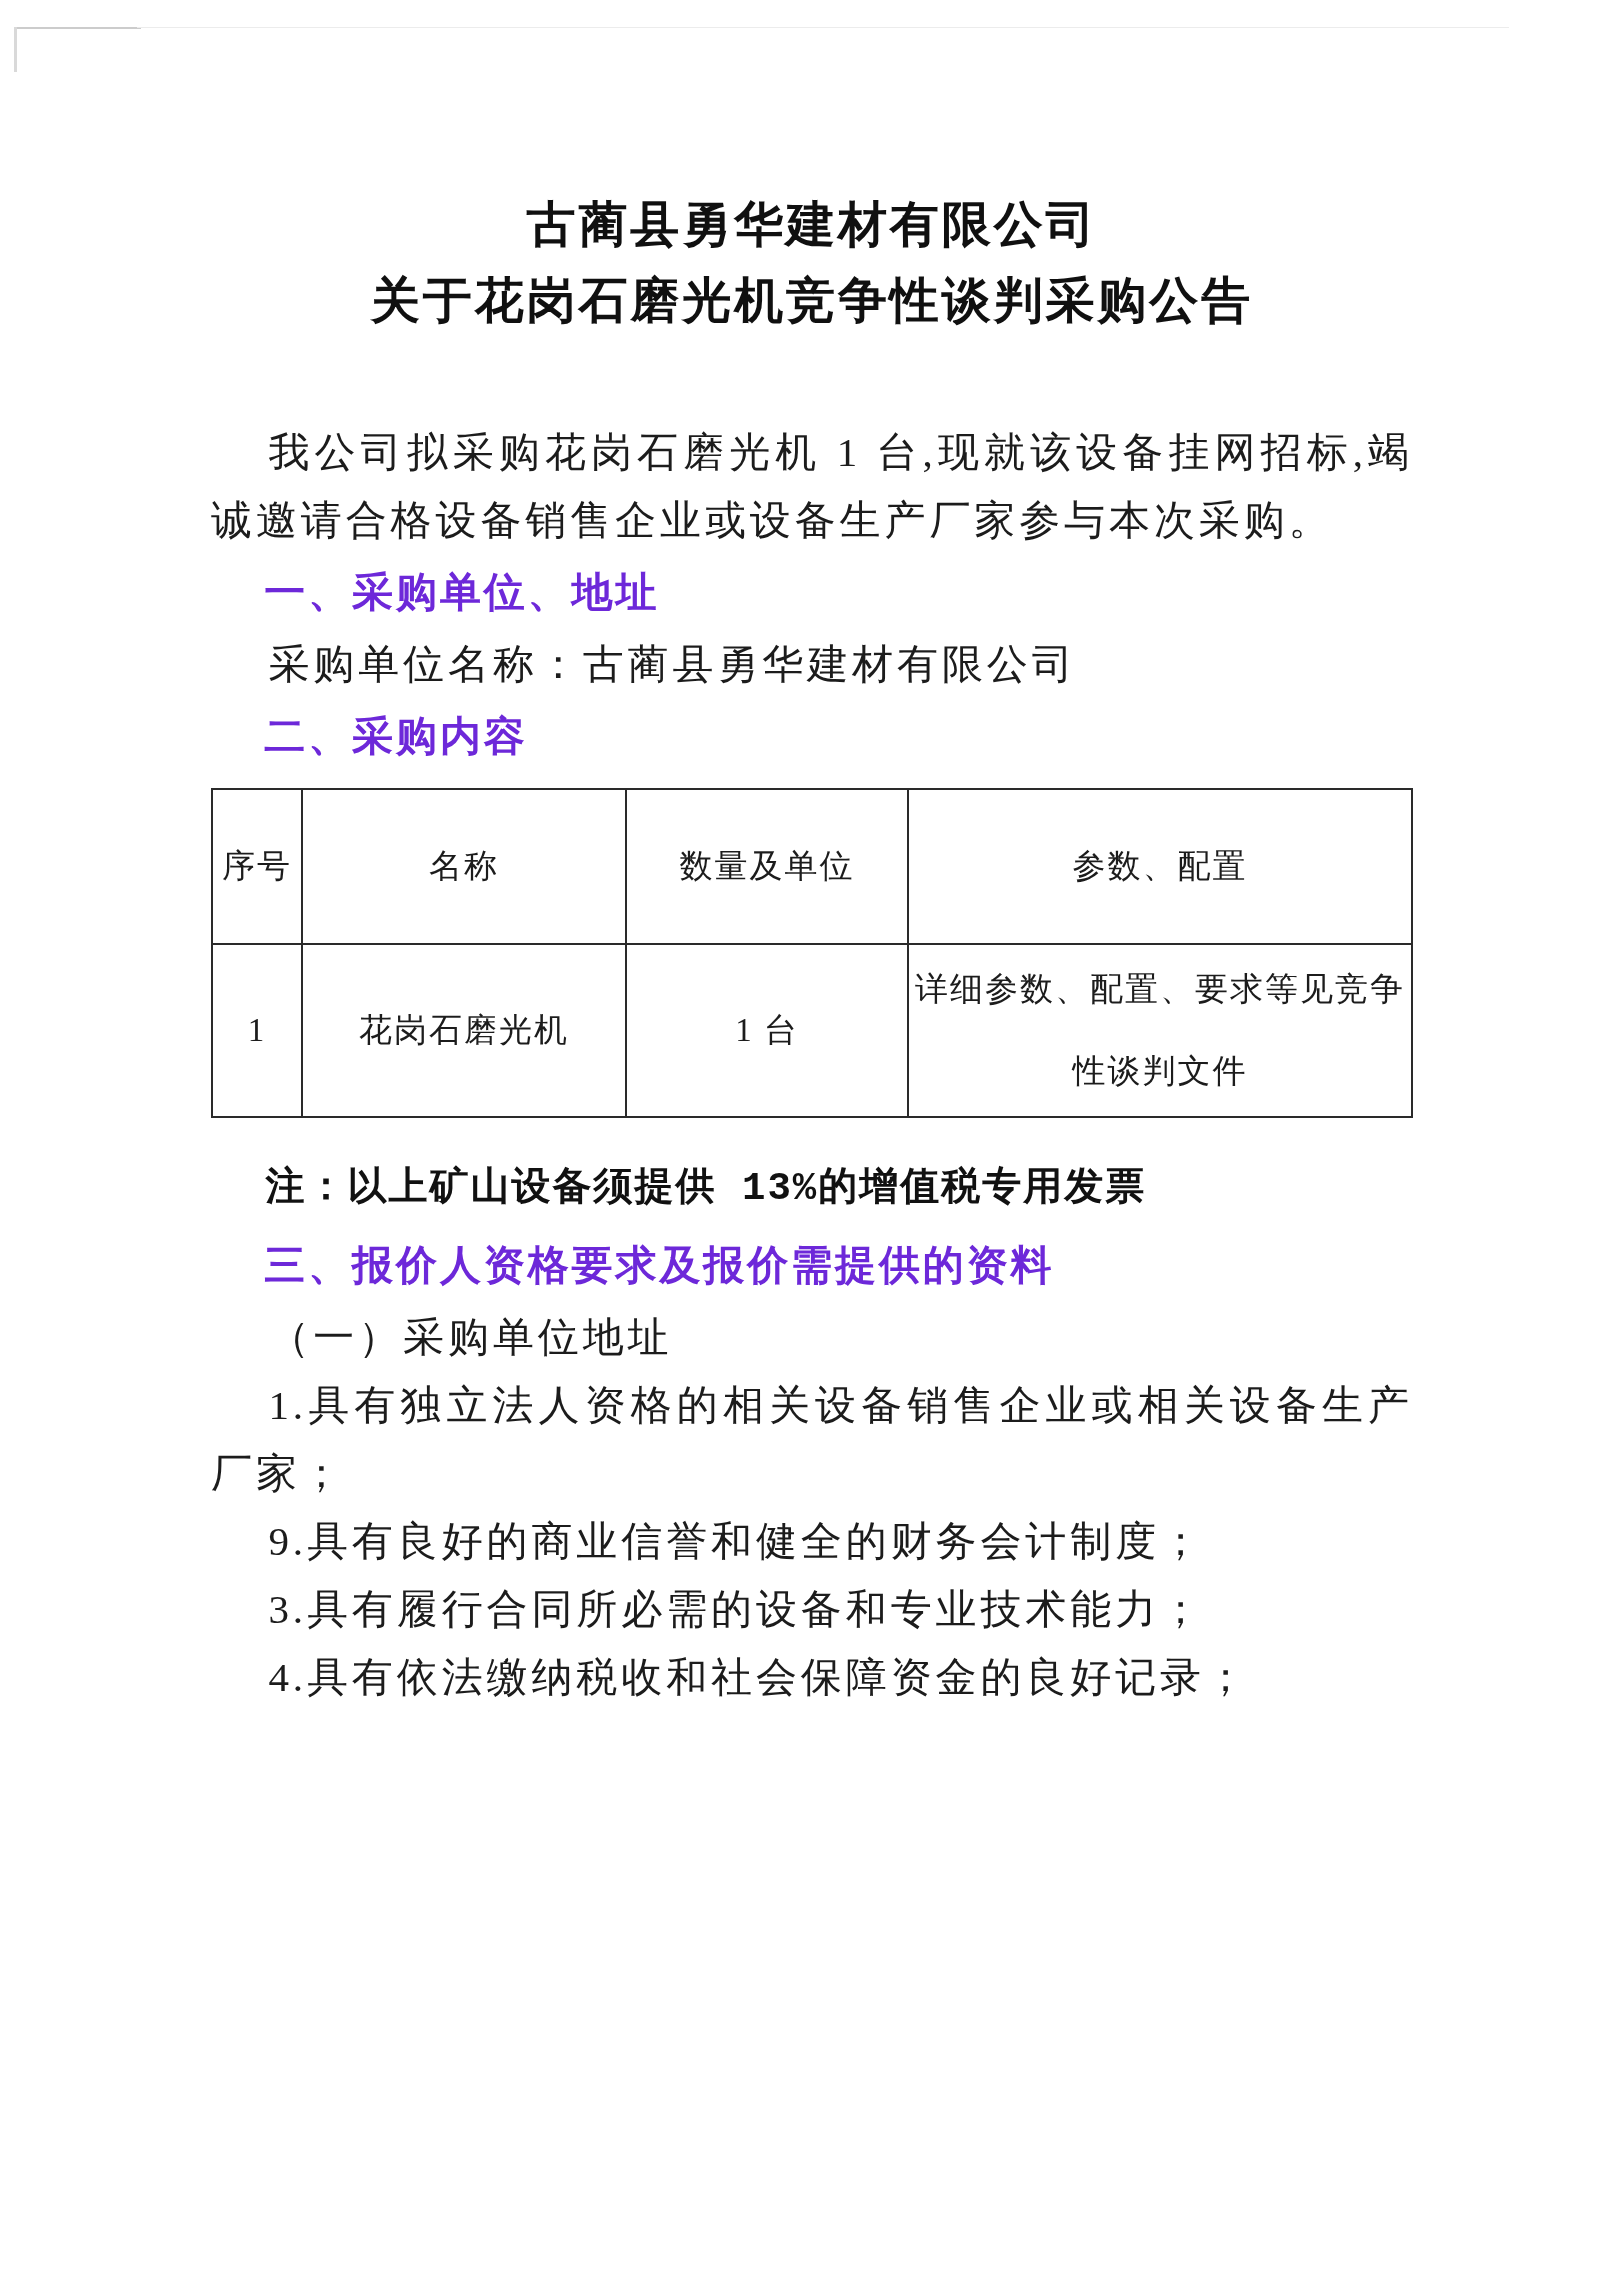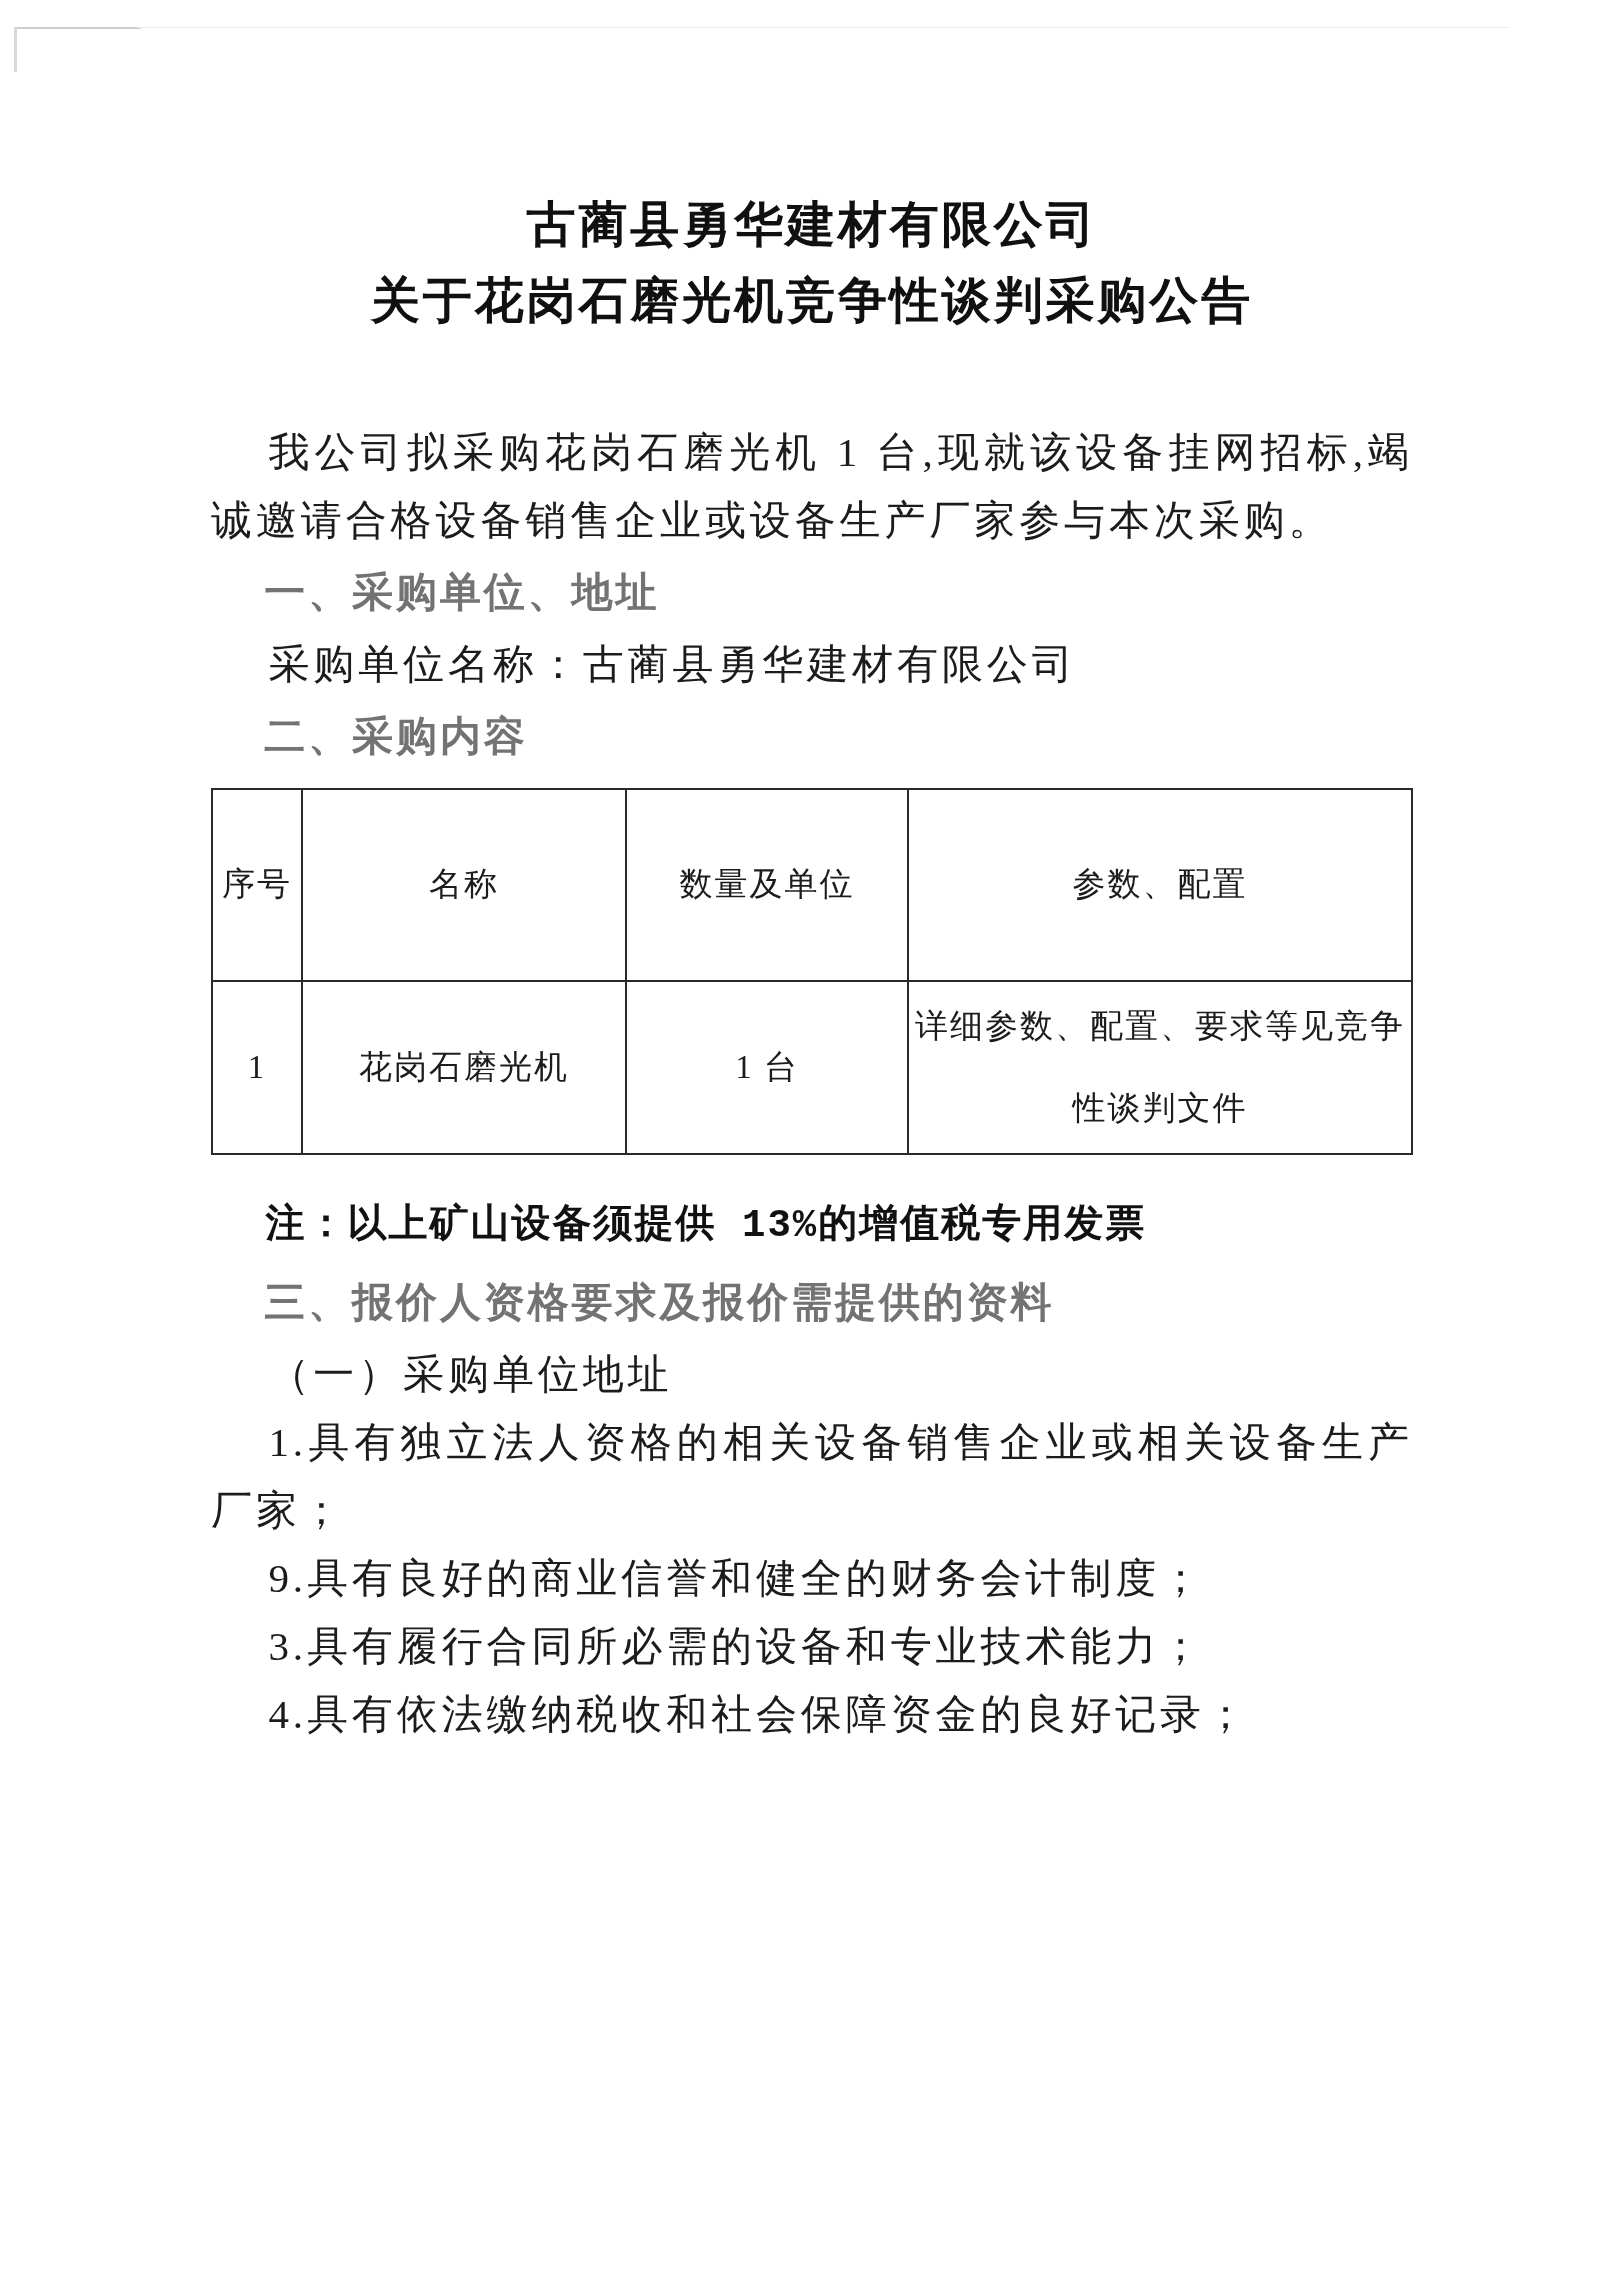--- a/index.html
+++ b/index.html
@@ -35,39 +35,39 @@
     text-justify:inter-ideograph;
   }
   .indent{text-indent:1.4em;}
   .intro{margin-top:80px;}
   .heading{
     font-family:"Liberation Sans","DejaVu Sans",sans-serif;
     font-weight:700;
     font-size:41px;line-height:76px;
     letter-spacing:2.9px;
     text-indent:1.3em;
-    margin:0;color:#737373;
+    margin:0;color:#6d28d9;
   }
 
   table.ptable{
     width:100%;
     margin-top:13.7px;
     border-collapse:collapse;
     table-layout:fixed;
   }
   table.ptable th, table.ptable td{
     border:2px solid #2a2a2a;
     font-weight:normal;
     font-size:33px;
     letter-spacing:2px;
     text-align:center;
     vertical-align:middle;
     padding:0;
   }
-  table.ptable tr.hdr{height:192px;border-radius:25px;}
+  table.ptable tr.hdr{height:155px;border-radius:25px;}
   table.ptable tr.data{height:173px;}
   td.params{
     text-align:left;
     padding:0 21.6px;
     line-height:82px;
   }
 
   .note{
     font-family:Liberation Mono, monospace;
     font-weight:700;

